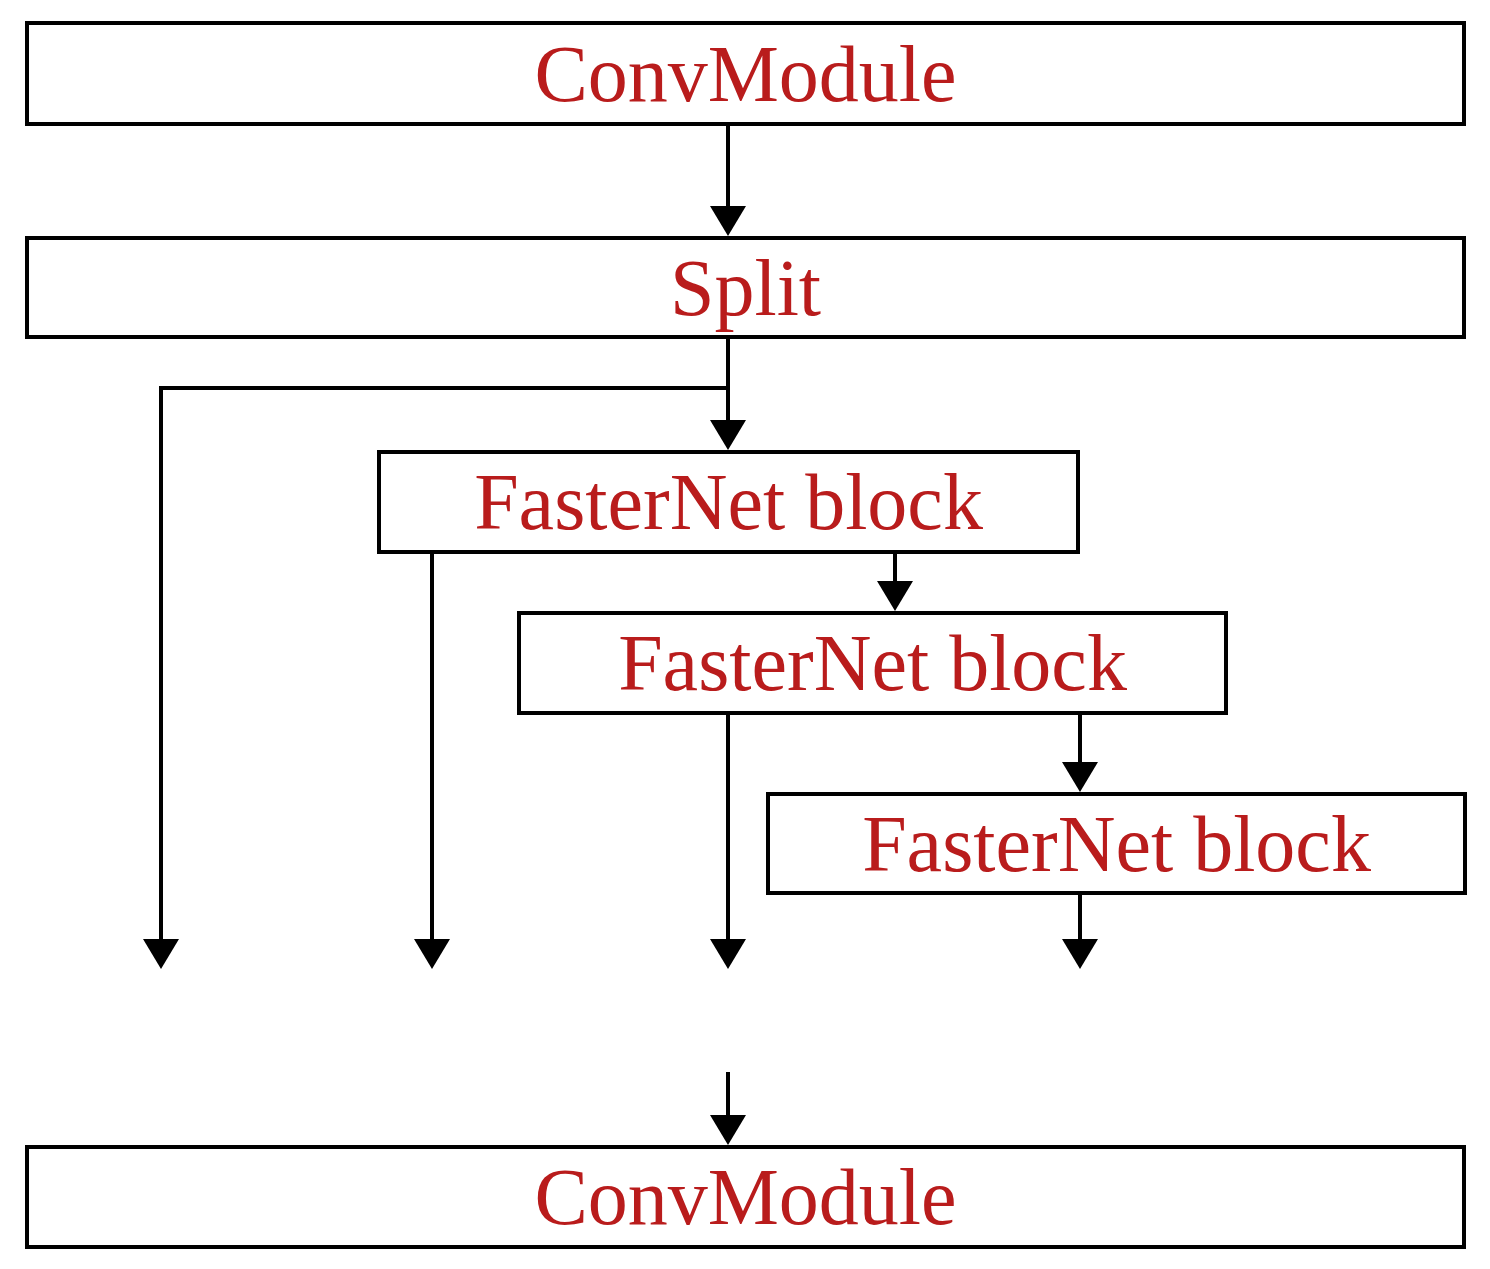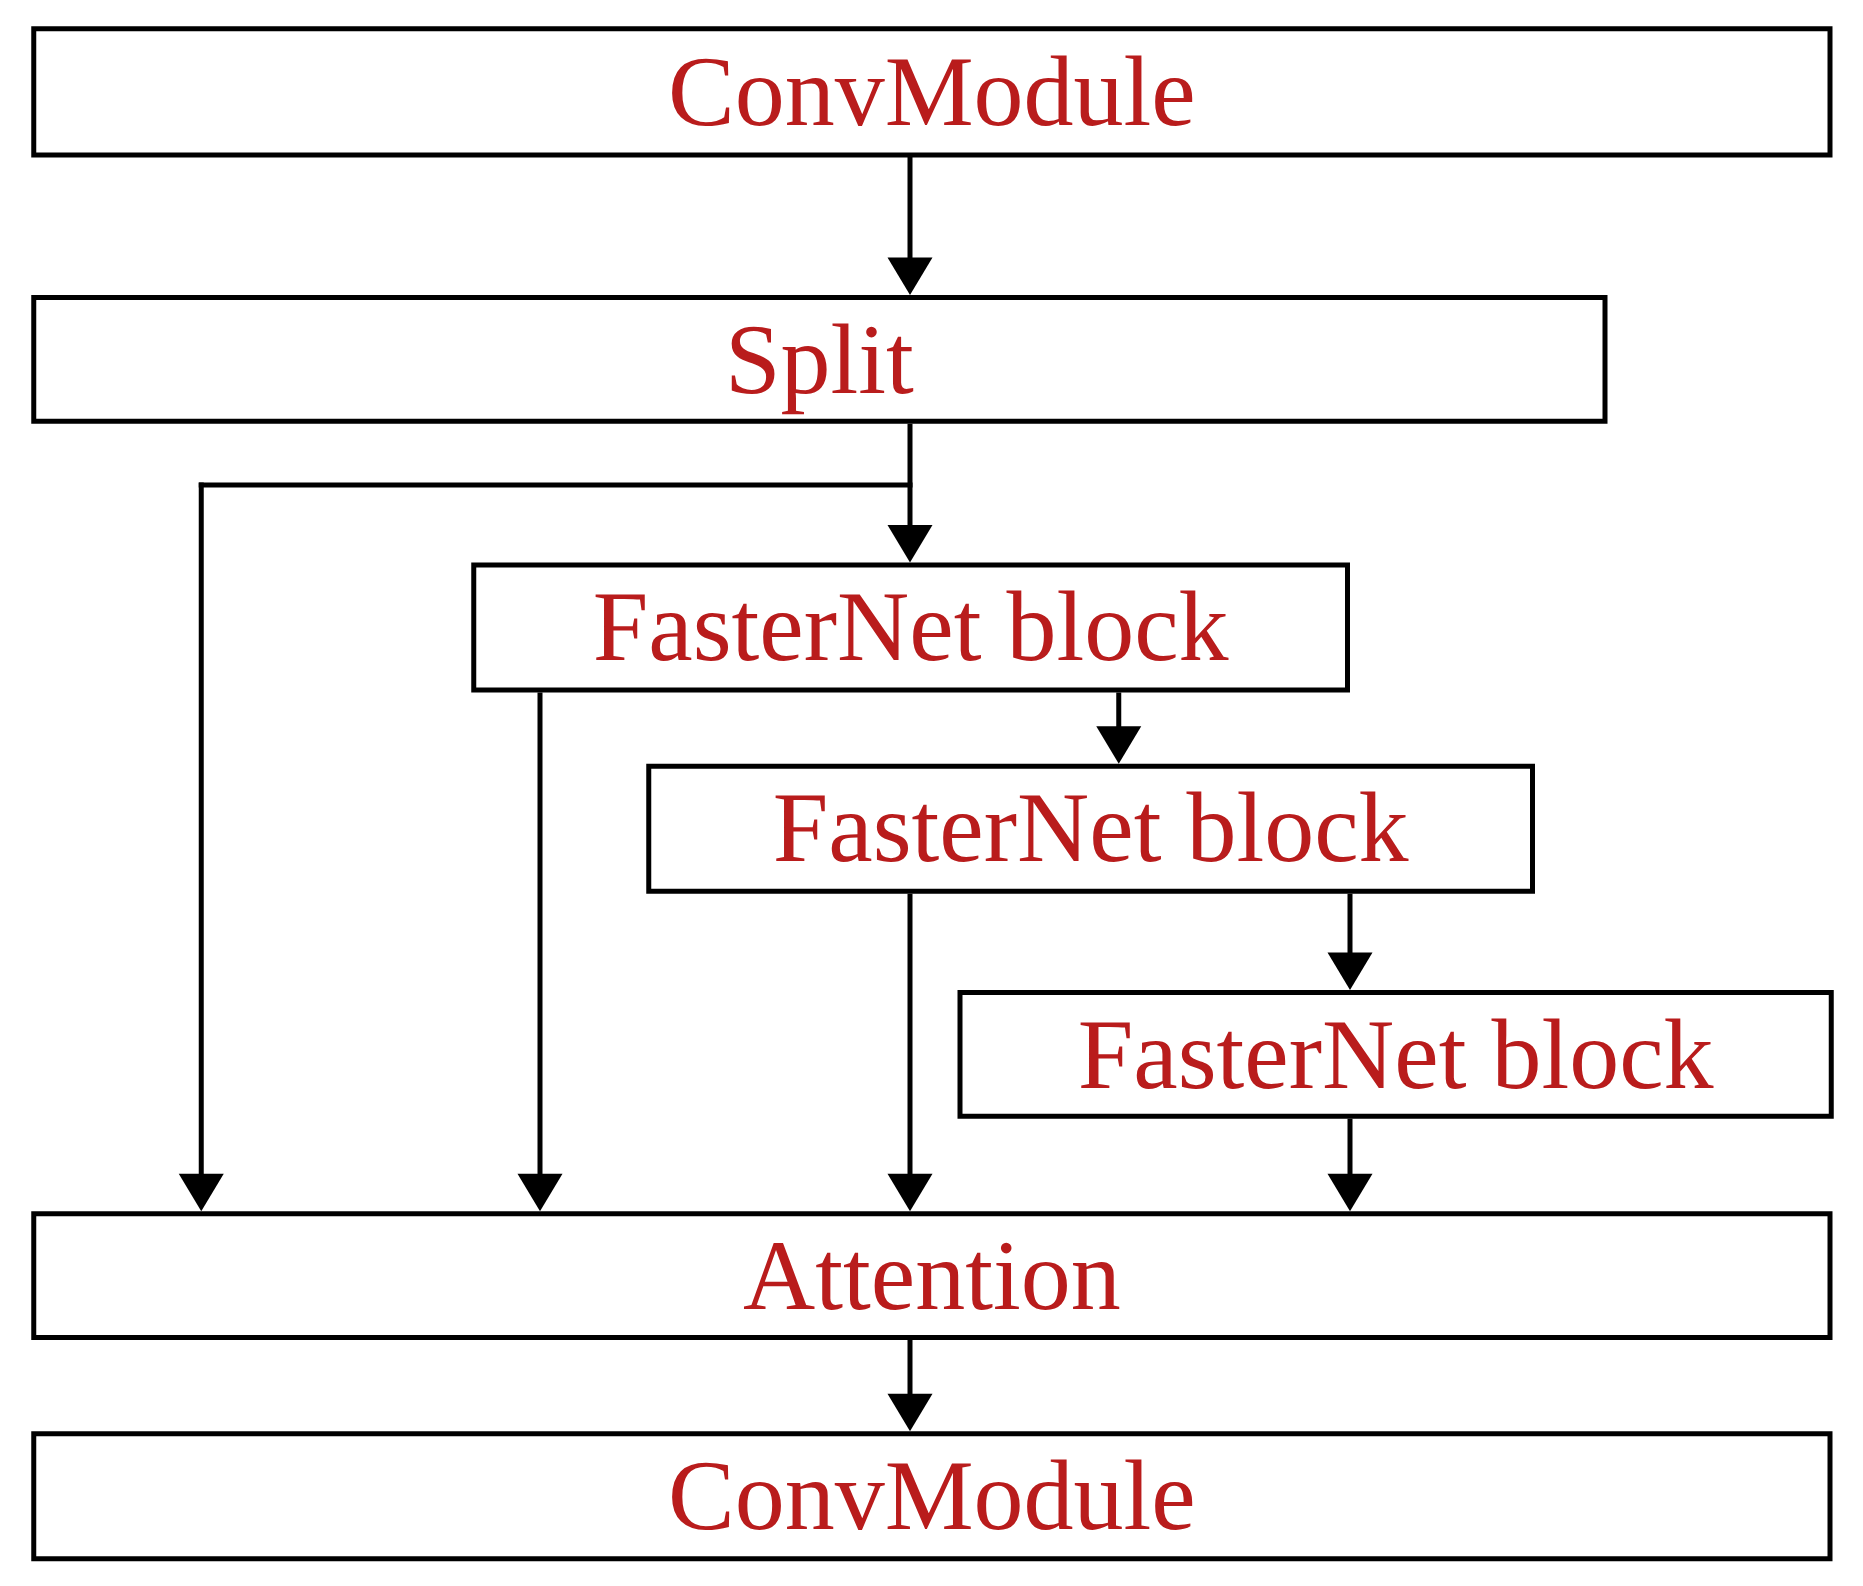--- a/index.html
+++ b/index.html
@@ -36,21 +36,21 @@
     position: absolute;
     width: 0;
     height: 0;
     border-left: 18px solid transparent;
     border-right: 18px solid transparent;
     border-top: 30px solid #000000;
   }
 
   
   #n-conv-top   { left: 25px;  top: 21px;   width: 1441px; height: 105px; }
-  #n-split      { left: 25px;  top: 236px;  width: 1261px; height: 103px; }
+  #n-split      { left: 25px;  top: 236px;  width: 1441px; height: 103px; }
   #n-fn1        { left: 377px; top: 450px;  width: 703px;  height: 104px; }
   #n-fn2        { left: 517px; top: 611px;  width: 711px;  height: 104px; }
   #n-fn3        { left: 766px; top: 792px;  width: 701px;  height: 103px; }
   #n-attention  { left: 25px;  top: 969px;  width: 1441px; height: 103px; }
   #n-conv-bot   { left: 25px;  top: 1145px; width: 1441px; height: 104px; }
 
   
   #e1-line  { left: 726px;  top: 125px;  width: 4px;   height: 83px; }   
   #e1-head  { left: 710px;  top: 206px; }
 
@@ -97,23 +97,20 @@
   </div>
 
   <div class="node" id="n-fn2">
     <span>FasterNet block</span>
   </div>
 
   <div class="node" id="n-fn3">
     <span>FasterNet block</span>
   </div>
 
-  <div class="node" id="n-attention">
-    <span>Attention</span>
-  </div>
 
   <div class="node" id="n-conv-bot">
     <span>ConvModule</span>
   </div>
 
   <div class="line" id="e1-line"></div>
   <div class="arrowhead" id="e1-head"></div>
 
   <div class="line" id="e2-line"></div>
   <div class="arrowhead" id="e2-head"></div>

